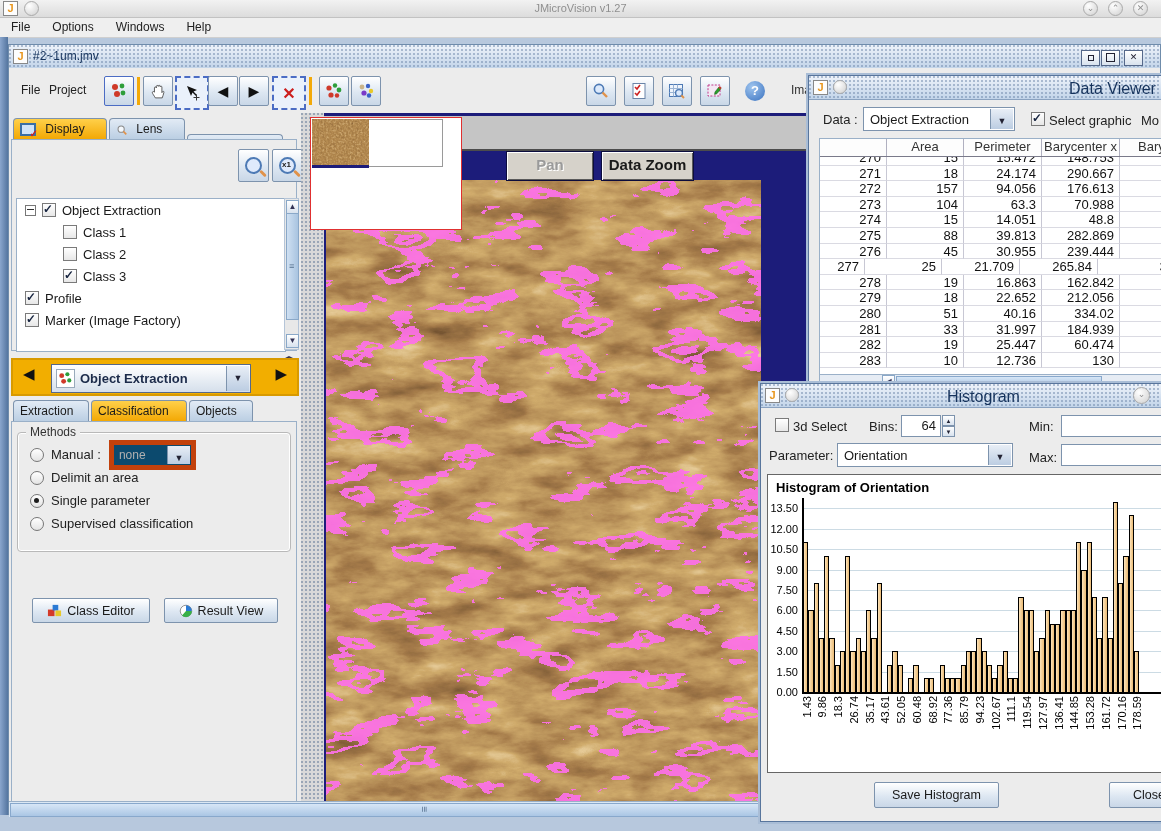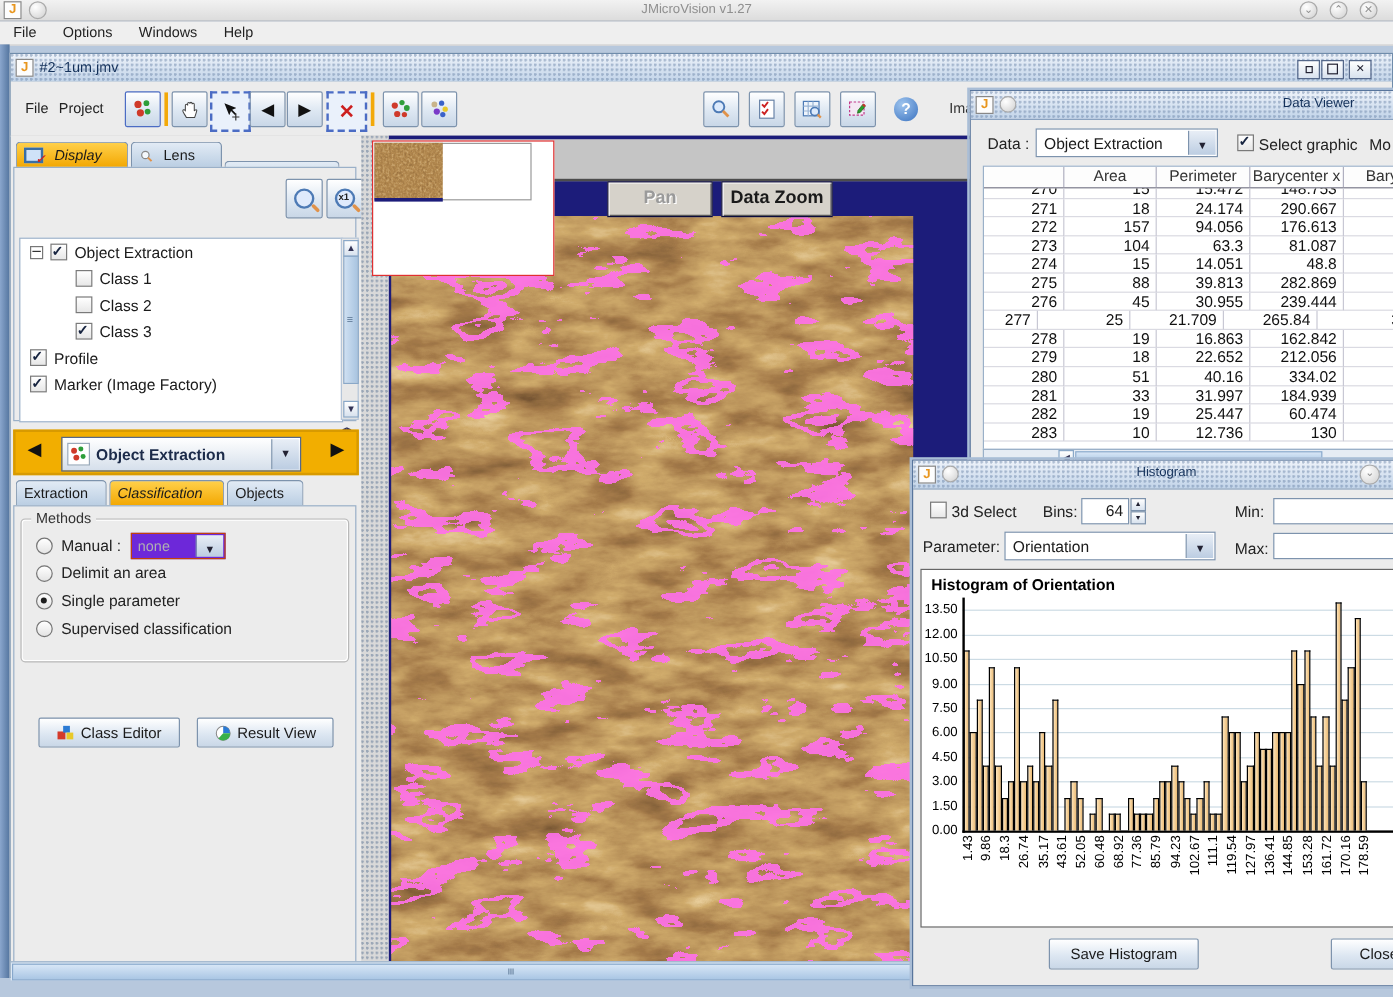--- a/index.html
+++ b/index.html
@@ -38,21 +38,21 @@
   .toolbtn.sel{border:2px dashed #4b6cc4;background:#eaf1fb;}
   .sep{position:absolute;top:9px;width:3px;height:28px;background:#f3a908;}
   .glyph-b{font-size:14px;color:#111;}
   .redx{color:#cc1f1f;font-size:16px;font-weight:bold;}
 
   
   .sidebar{left:0;top:68px;width:292px;height:703px;background:#ececec;}
   .stab{position:absolute;height:22px;box-sizing:border-box;border:1px solid #7d93ad;border-bottom:none;
         border-radius:4px 4px 0 0;background:linear-gradient(#e2ebf5,#b9cde2);
         font-size:12px;padding:3px 8px 0 6px;white-space:nowrap;}
-  .stab.active{background:linear-gradient(#ffd04a,#f2a600);font-style:italic;}
+  .stab.active{background:linear-gradient(#ffd04a,#f2a600);}
   .spanel{position:absolute;left:2px;width:286px;box-sizing:border-box;border:1px solid #9ab0c8;background:#ececec;}
   .groupbox{position:absolute;border:1px solid #b9b9b9;border-radius:4px;box-shadow:inset 0 0 0 1px #fff;}
   .gb-label{position:absolute;top:-8px;left:8px;background:#ececec;padding:0 4px;font-size:12px;color:#333;}
   .slider-track{position:absolute;height:3px;background:#a9a9a9;border-bottom:1px solid #fff;}
   .slider-thumb{position:absolute;width:15px;height:16px;background:linear-gradient(#f4f8fc,#c7d6e8);
         border:1px solid #7d93ad;clip-path:polygon(0 0,100% 0,100% 55%,50% 100%,0 55%);}
   .zoombtn{position:absolute;width:31px;height:33px;display:flex;align-items:center;justify-content:center;}
   .mag{position:relative;width:13px;height:13px;border:2px solid #4d7ab5;border-radius:50%;background:#dfeafc;}
   .mag::after{content:"";position:absolute;width:8px;height:3px;background:#e0924a;right:-7px;bottom:-3px;
         transform:rotate(45deg);border-radius:2px;}
@@ -74,21 +74,21 @@
   .ybar{position:absolute;background:#f2ae00;border:2px solid #d89a00;box-sizing:border-box;}
   .ycombo{position:absolute;height:27px;background:linear-gradient(#ffffff,#d5dfeb);border:1px solid #55688a;
       display:flex;align-items:center;font-weight:bold;color:#1c2b4a;font-size:13px;}
   .yarr{position:absolute;top:5px;font-size:15px;color:#111;}
   .dropbtn{position:absolute;right:1px;top:1px;bottom:1px;width:22px;background:linear-gradient(#e8eef6,#bccde2);
       border-left:1px solid #7d93ad;text-align:center;font-size:9px;color:#223;line-height:24px;}
   .radio{display:inline-block;width:12px;height:12px;border:1px solid #767676;border-radius:50%;
       background:linear-gradient(#fff,#e4e4e4);position:relative;margin-right:7px;flex:0 0 12px;}
   .radio.selected::after{content:"";position:absolute;left:3px;top:3px;width:5px;height:5px;border-radius:50%;background:#1d1d1d;}
   .mrow{display:flex;align-items:center;height:23px;font-size:13px;color:#222;}
-  .combo-dis{display:inline-flex;margin-left:8px;width:72px;height:20px;border:1px solid #c2410c;background:#6d28d9;
+  .combo-dis{display:inline-flex;margin-left:8px;width:72px;height:20px;border:5px solid #c2410c;background:#0c4a6e;
       color:#b0b0b0;font-size:12px;align-items:center;padding-left:5px;position:relative;}
   .cbtn{position:absolute;width:118px;height:25px;display:flex;align-items:center;justify-content:center;
       font-size:12.5px;color:#1a1a1a;gap:5px;}
 
   
   .divider{left:292px;top:68px;width:23px;height:703px;
       background-image:radial-gradient(circle at 1px 1px,#9aa6b6 1px,transparent 1.3px),linear-gradient(#d9d9d9,#d9d9d9);
       background-size:4px 4px,100% 100%;}
   .canvas{left:315px;top:68px;right:0;height:688px;background:#1c1c7a;overflow:hidden;}
   .graystrip{position:absolute;left:0;top:3px;width:100%;height:33px;background:#c5c5c5;border-bottom:2px solid #4c4c4c;}
@@ -103,21 +103,21 @@
   .texture{position:absolute;}
 
   .hscroll{left:0;top:756px;width:1153px;height:15px;background:#dce8f4;border-top:1px solid #9ab0c8;}
   .hthumb{position:absolute;left:1px;top:1px;height:12px;width:856px;background:linear-gradient(#d7e6f6,#aac6e4);
       border:1px solid #88a8cc;}
   .hthumb::after{content:"≡";position:absolute;left:48%;top:0px;font-size:10px;color:#55708e;transform:rotate(90deg);}
 
   
   .fwin{background:#ececec;border:1px solid #58759c;outline:2px solid #a9bdd6;z-index:10;}
   .fw-title{position:absolute;left:0;top:0;width:100%;height:23px;border-bottom:1px solid #8aa2c0;}
-  .fw-title .ttext{position:absolute;top:4px;font-size:11px;color:#15325b;}
+  .fw-title .ttext{position:absolute;top:4px;font-size:16px;color:#15325b;}
   .combo{position:absolute;height:24px;background:#fff;border:1px solid #7d93ad;font-size:13px;
       display:flex;align-items:center;padding-left:6px;box-sizing:border-box;}
   .field{position:absolute;height:22px;background:#fff;border:1px solid #7d93ad;box-sizing:border-box;font-size:13px;
       padding:2px 4px;}
   .lab{position:absolute;font-size:13px;color:#222;}
 
   
   .dvtable{position:absolute;background:#fff;border:1px solid #9ab0c8;overflow:hidden;}
   .dvhead{display:flex;height:17px;border-bottom:1px solid #7a7a8a;background:#fdfdfd;font-size:13px;color:#333;}
   .dvhead div{box-sizing:border-box;border-right:1px solid #b0b0c0;text-align:center;overflow:hidden;white-space:nowrap;}
@@ -493,21 +493,21 @@
               <div style="width: 67px;">272</div>
               <div style="width: 77px;">157</div>
               <div style="width: 78px;">94.056</div>
               <div style="width: 78px;">176.613</div>
               <div style="width: 100px;">374.59</div>
             </div>
             <div class="dvrow">
               <div style="width: 67px;">273</div>
               <div style="width: 77px;">104</div>
               <div style="width: 78px;">63.3</div>
-              <div style="width: 78px;">81.087</div>
+              <div style="width: 78px;">70.988</div>
               <div style="width: 100px;">380.29</div>
             </div>
             <div class="dvrow">
               <div style="width: 67px;">274</div>
               <div style="width: 77px;">15</div>
               <div style="width: 78px;">14.051</div>
               <div style="width: 78px;">48.8</div>
               <div style="width: 100px;">375.53</div>
             </div>
             <div class="dvrow">

